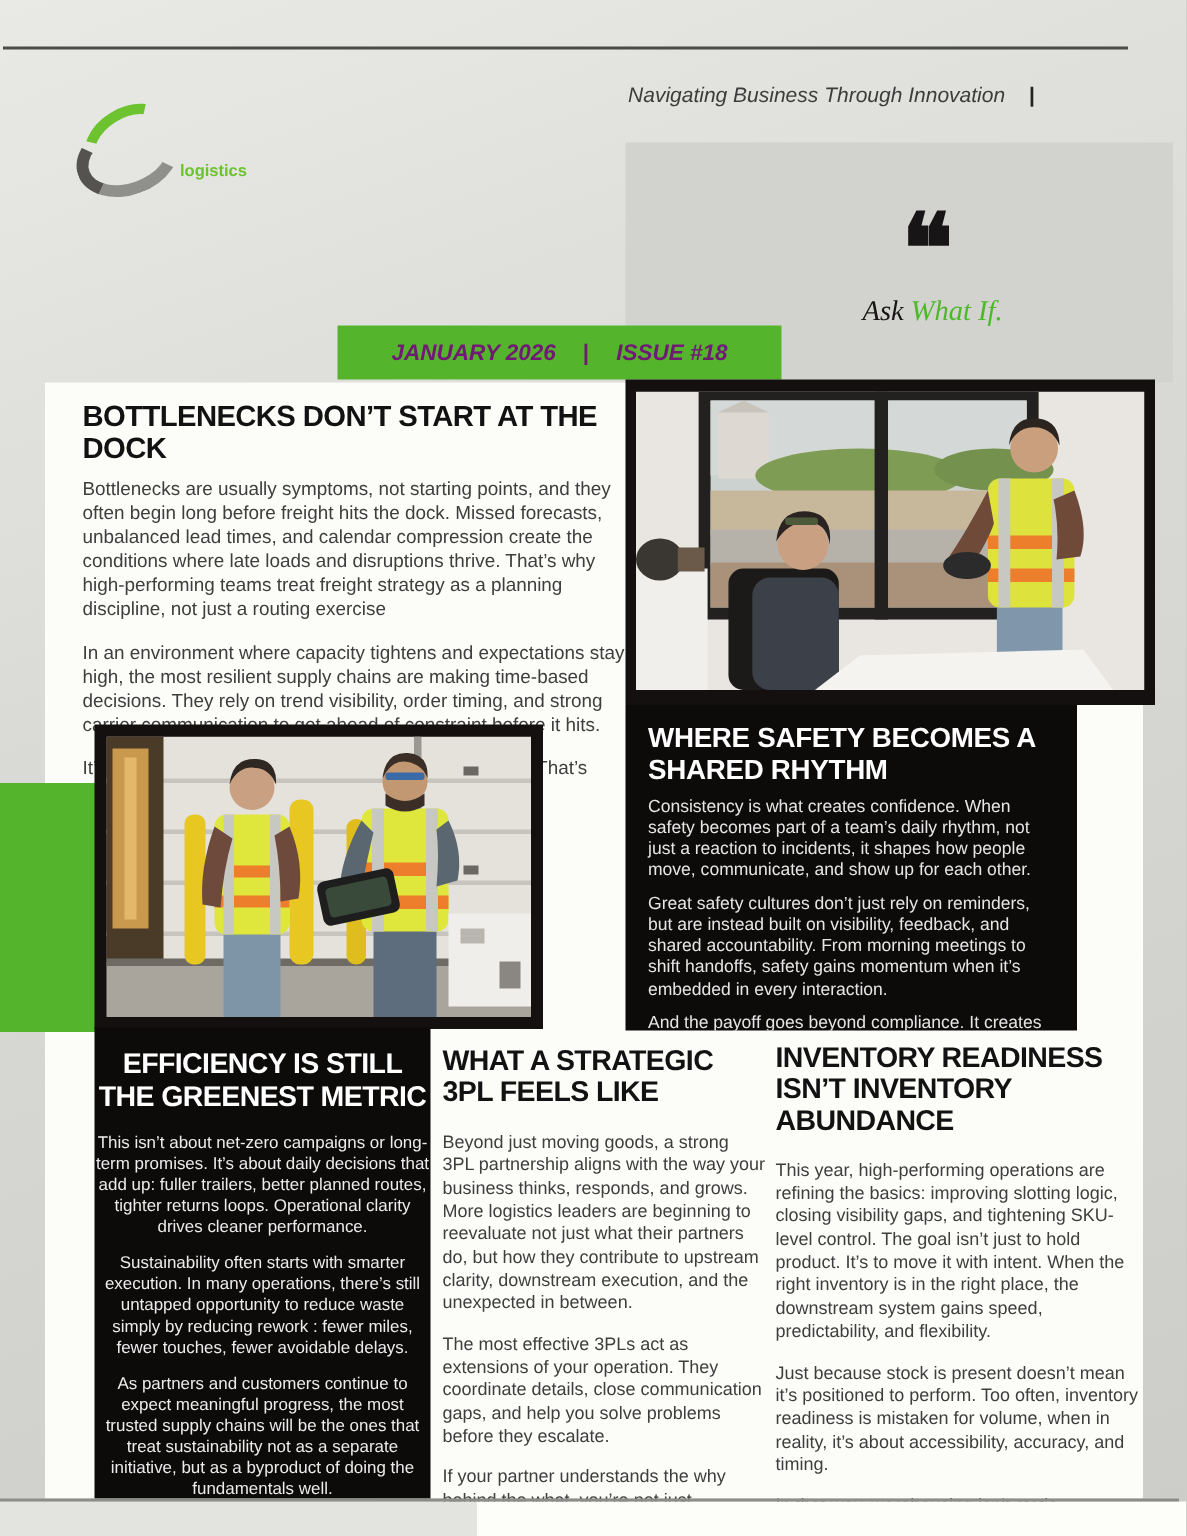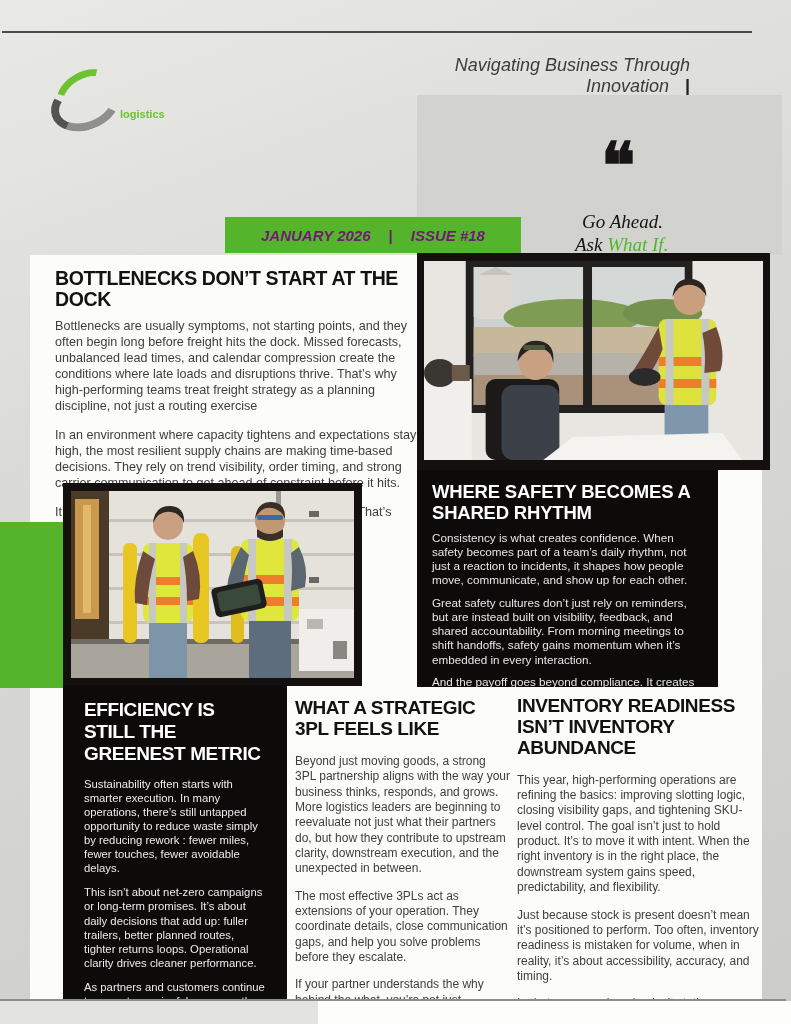--- a/index.html
+++ b/index.html
@@ -16,21 +16,21 @@
   .logo-text { position:absolute; left:34px; top:-4px; font-size:48px; font-weight:bold;
     color:#3a3a3a; letter-spacing:-3px; }
   .logo-sub { position:absolute; left:68px; top:50px; font-size:11px; font-weight:bold; color:#6cc32f; }
   .swoosh-green { position:absolute; left:2px; top:14px; width:62px; height:44px;
     border:7px solid transparent; border-top:7px solid #6cc32f; border-radius:50%;
     transform:rotate(-32deg); }
   .swoosh-gray { position:absolute; left:-2px; top:22px; width:70px; height:50px;
     border:8px solid transparent; border-bottom:8px solid #8f8f8c; border-left:8px solid #55534f;
     border-radius:50%; transform:rotate(-20deg); }
   .tagline { position:absolute; left:360px; top:55px; width:330px; text-align:right;
-    font-style:italic; font-size:18px; color:#3c3c3c; }
+    font-style:italic; font-size:14px; color:#3c3c3c; }
   .tagline .bar { font-style:normal; font-weight:bold; margin-left:16px; color:#222; }
   .gray-panel { position:absolute; left:417px; top:95px; width:365px; height:160px; background:#d2d2ce; }
   
   .masthead { position:absolute; left:20px; top:122px; width:526px; height:110px; background:#0c0909; }
   .masthead-title { position:absolute; left:74px; top:22px; width:440px;
     font-family:"Liberation Serif", serif; font-weight:bold; font-size:37px; line-height:1.12;
     color:#fdfdfb; letter-spacing:1px; }
   .issue-bar { position:absolute; left:225px; top:217px; width:296px; height:36px; background:#54b42c;
     display:flex; align-items:center; justify-content:center; gap:18px;
     font-style:italic; font-weight:bold; font-size:15px; color:#701a75; }
@@ -54,21 +54,21 @@
   
   .photo-frame { position:absolute; background:#141010; }
   .photo-office { left:417px; top:253px; width:353px; height:217px; padding:8px 7px 10px 7px; z-index:4; }
   .photo-warehouse { left:63px; top:483px; width:299px; height:203px; padding:8px; z-index:4; }
   .photo-frame svg { display:block; width:100%; height:100%; }
   
   .black-box { position:absolute; background:#0d0a0a; color:#e9e9e9; }
   .box-safety { left:417px; top:470px; width:301px; height:217px; padding:11px 15px; z-index:4; overflow:hidden; }
   .box-safety .headline { color:#fff; font-size:18.5px; line-height:1.15; margin-bottom:7px; letter-spacing:-0.2px; }
   .box-safety p { font-size:11.7px; line-height:1.22; margin-bottom:8px; color:#e6e6e6; }
-  .box-efficiency { left:63px; top:685px; width:224px; height:314px; padding:14px 21px; text-align:left; z-index:4; overflow:hidden; }
+  .box-efficiency { left:63px; top:685px; width:224px; height:314px; padding:14px 0; text-align:center; z-index:4; overflow:hidden; }
   .box-efficiency .headline { color:#fff; font-size:19px; line-height:1.15; margin-bottom:12px; }
   .box-efficiency p { font-size:11.3px; line-height:1.25; margin-bottom:10px; color:#ececec; }
   
   .col { position:absolute; }
   .col .headline { font-size:19px; line-height:1.1; margin-bottom:14px; }
   .col p { font-size:12px; line-height:1.28; margin-bottom:12px; }
   .col-3pl { left:295px; top:698px; width:215px; }
   .col-inventory { left:517px; top:696px; width:245px; }
   
   .green-block { position:absolute; left:0; top:522px; width:75px; height:166px; background:#54b42c; z-index:2; }
@@ -96,21 +96,20 @@
   <div class="gray-panel"></div>
 
   <div class="issue-bar">
     <span>JANUARY 2026</span>
     <span class="divider">|</span>
     <span>ISSUE #18</span>
   </div>
 
   <div class="quote">
     <span class="quote-mark">❝</span>
-    <div class="quote-l1">Go Ahead.</div>
     <div class="quote-l2"><span>Ask </span><span class="quote-green">What If.</span></div>
   </div>
 
   <div class="card"></div>
 
   <div class="art-bottlenecks body-copy">
     <div class="headline">BOTTLENECKS DON’T START AT THE DOCK</div>
     <p>Bottlenecks are usually symptoms, not starting points, and they often begin long before freight hits the dock. Missed forecasts, unbalanced lead times, and calendar compression create the conditions where late loads and disruptions thrive. That’s why high-performing teams treat freight strategy as a planning discipline, not just a routing exercise</p>
     <p>In an environment where capacity tightens and expectations stay high, the most resilient supply chains are making time-based decisions. They rely on trend visibility, order timing, and strong carrier communication to get ahead of constraint before it hits.</p>
     <p>It’s not about more trucks. It’s about earlier alignment. That’s where transportation momentum begins.</p>
@@ -217,22 +216,22 @@
       <rect x="186" y="24" width="26" height="5" rx="2" fill="#3a6aa8"></rect>
 
       <rect x="228" y="118" width="55" height="62" fill="#efeeea"></rect>
       <rect x="236" y="128" width="16" height="10" fill="#b9b6b0"></rect>
       <rect x="262" y="150" width="14" height="18" fill="#8a8782"></rect>
     </svg>
   </div>
 
   <div class="black-box box-efficiency">
     <div class="headline">EFFICIENCY IS STILL THE GREENEST METRIC</div>
+    <p>This isn’t about net-zero campaigns or long-term promises. It’s about daily decisions that add up: fuller trailers, better planned routes, tighter returns loops. Operational clarity drives cleaner performance.</p>
     <p>Sustainability often starts with smarter execution. In many operations, there’s still untapped opportunity to reduce waste simply by reducing rework : fewer miles, fewer touches, fewer avoidable delays.</p>
-    <p>This isn’t about net-zero campaigns or long-term promises. It’s about daily decisions that add up: fuller trailers, better planned routes, tighter returns loops. Operational clarity drives cleaner performance.</p>
     <p>As partners and customers continue to expect meaningful progress, the most trusted supply chains will be the ones that treat sustainability not as a separate initiative, but as a byproduct of doing the fundamentals well.</p>
   </div>
 
   <div class="col col-3pl body-copy">
     <div class="headline">WHAT A STRATEGIC 3PL FEELS LIKE</div>
     <p>Beyond just moving goods, a strong 3PL partnership aligns with the way your business thinks, responds, and grows. More logistics leaders are beginning to reevaluate not just what their partners do, but how they contribute to upstream clarity, downstream execution, and the unexpected in between.</p>
     <p>The most effective 3PLs act as extensions of your operation. They coordinate details, close communication gaps, and help you solve problems before they escalate.</p>
     <p>If your partner understands the why behind the what, you’re not just shipping. You’re building something resilient, together.</p>
   </div>
 

